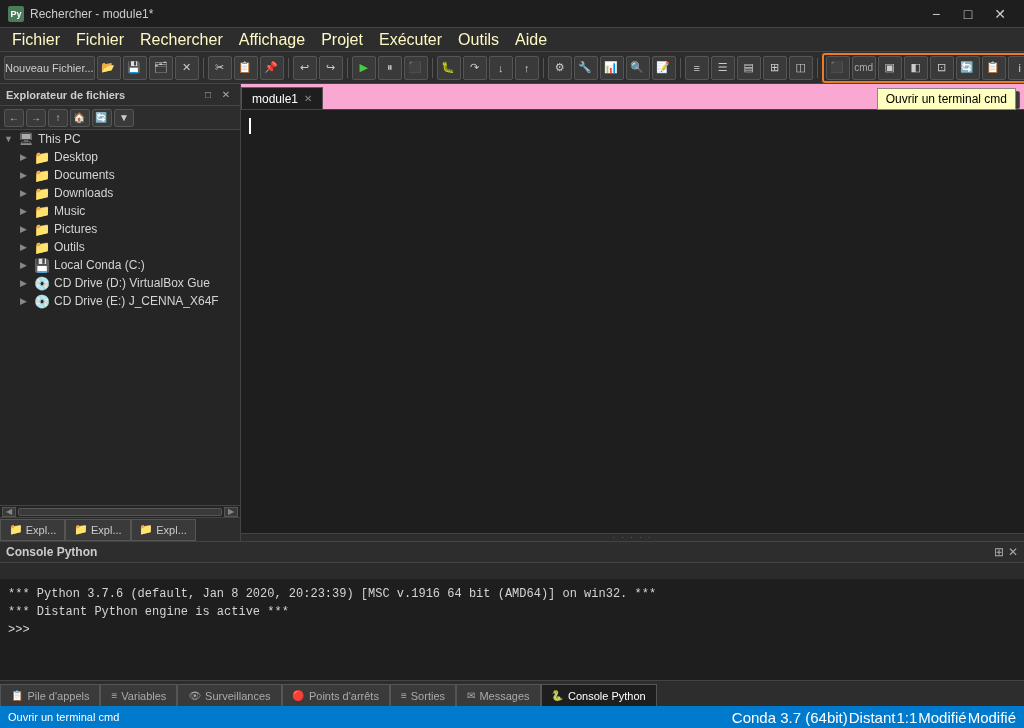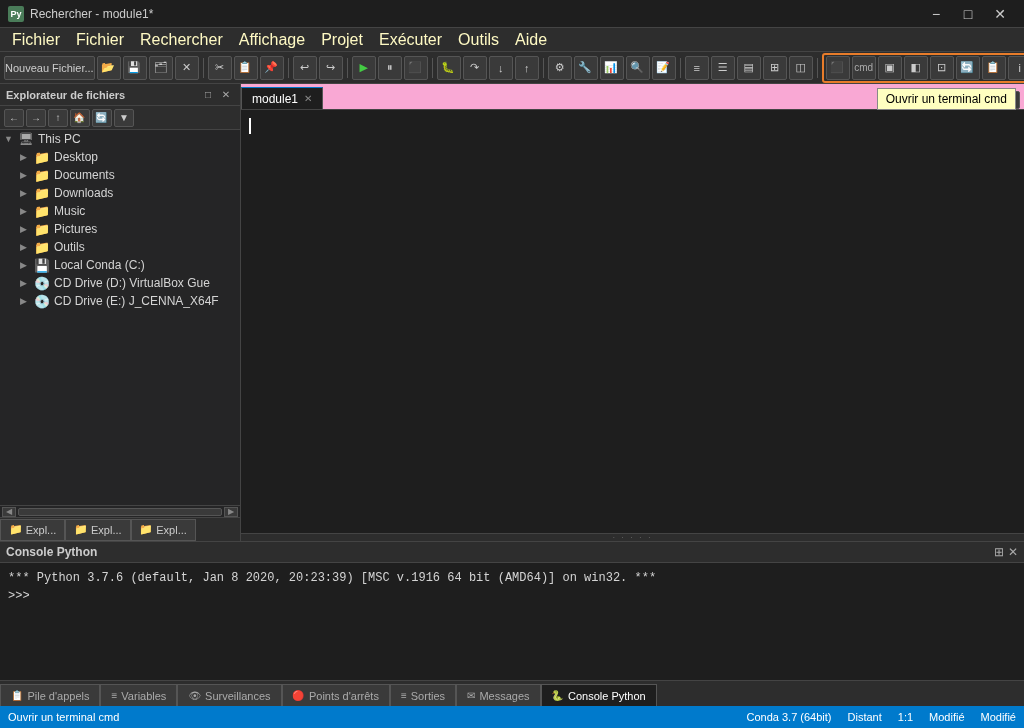--- a/index.html
+++ b/index.html
@@ -347,20 +347,21 @@
       cursor: pointer;
     }
     #console-content {
       flex: 1;
       background: #1e1e1e;
       padding: 6px 8px;
       font-family: 'Consolas', 'Courier New', monospace;
       font-size: 12px;
       color: #d4d4d4;
       overflow: hidden;
+      margin-top: 16px;
     }
     #console-content .line {
       line-height: 18px;
     }
     #prompt-line {
       display: flex;
       align-items: center;
       line-height: 18px;
     }
 
@@ -403,22 +404,22 @@
       justify-content: space-between;
       padding: 0 8px;
       flex-shrink: 0;
     }
     #status-left {
       font-size: 11px;
       color: white;
     }
     #status-right {
       display: flex;
-      gap: 16px;
-      font-size: 11px;
+      gap: 1px;
+      font-size: 15px;
       color: white;
     }
 
     
     #tooltip-ouvrir {
       position: absolute;
       background: #ffffc0;
       color: #000;
       border: 1px solid #888;
       padding: 3px 8px;
@@ -656,20 +657,21 @@
 <div id="bottom-panel">
   <div id="bottom-panel-header">
     <span id="bottom-panel-title">Console Python</span>
     <div id="bottom-panel-btns">
       <span class="bp-btn">⊞</span>
       <span class="bp-btn">✕</span>
     </div>
   </div>
   <div id="console-content">
     <div class="line">*** Python 3.7.6 (default, Jan  8 2020, 20:23:39) [MSC v.1916 64 bit (AMD64)] on win32. ***</div>
+    <div class="line">*** Distant Python engine is active ***</div>
     <div id="prompt-line">
       <span>&gt;&gt;&gt; </span>
     </div>
   </div>
 
   <div id="bottom-tabs">
     <div class="bottom-tab">
       <span class="tab-icon">📋</span>
       <span>Pile d'appels</span>
     </div>

